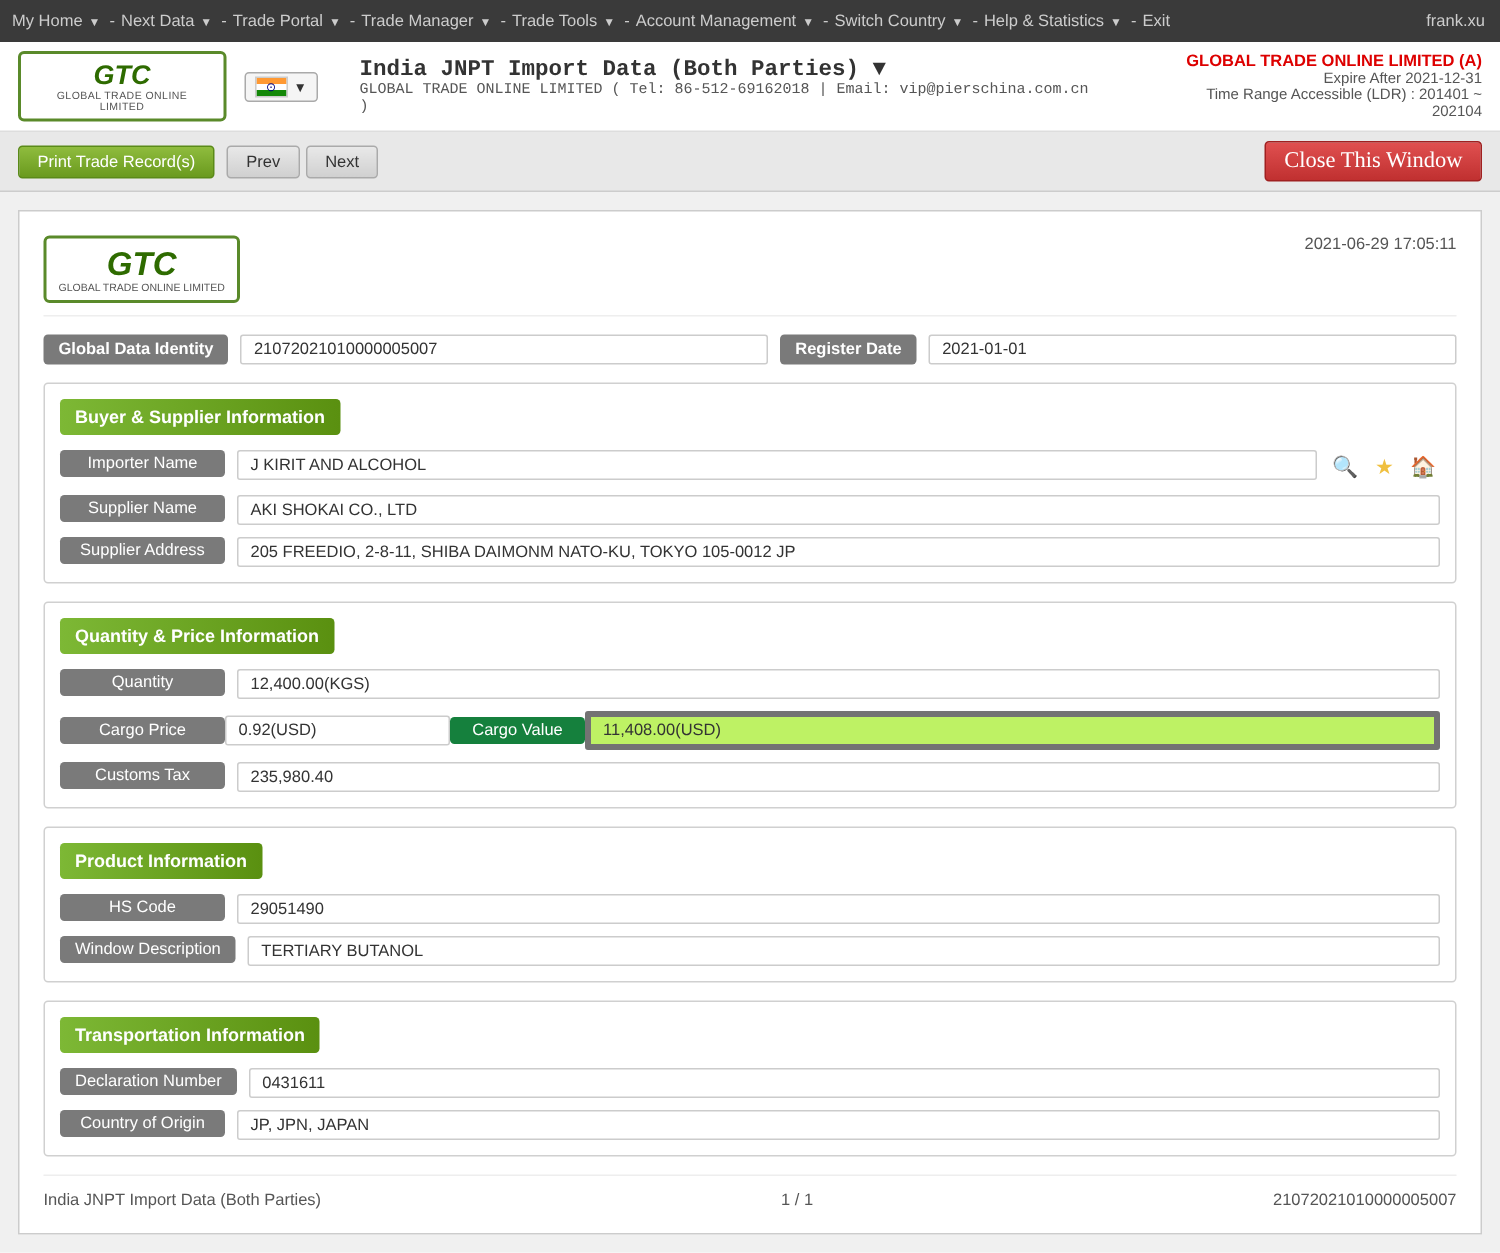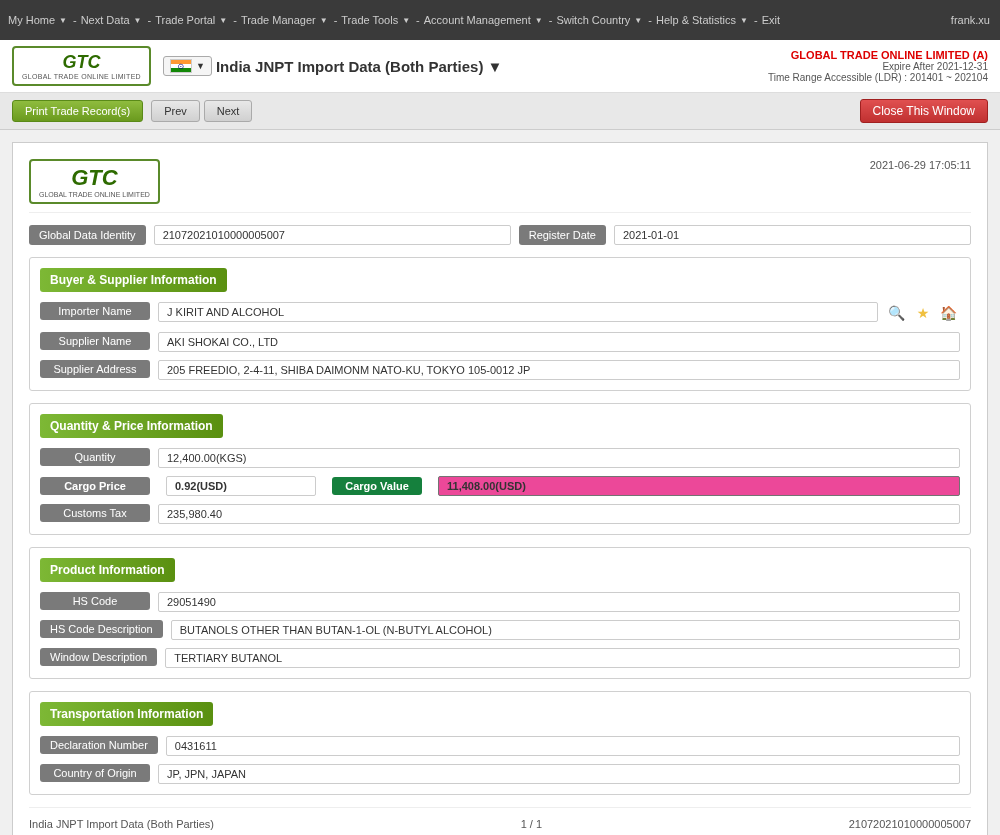--- a/index.html
+++ b/index.html
@@ -5,21 +5,21 @@
     * { margin: 0; padding: 0; box-sizing: border-box; }
     body { font-family: Arial, sans-serif; font-size: 12px; background: #f0f0f0; color: #333; width: 1000px; }
 
     
     .top-nav {
       background: #3a3a3a;
       color: #ccc;
       display: flex;
       align-items: center;
       padding: 0 8px;
-      height: 40px;
+      height: 28px;
       font-size: 11px;
     }
     .top-nav a, .top-nav span {
       color: #ccc;
       text-decoration: none;
       margin-right: 2px;
       cursor: pointer;
     }
     .top-nav .nav-item { position: relative; display: flex; align-items: center; margin-right: 4px; }
     .top-nav .nav-item .arrow { font-size: 8px; margin-left: 2px; }
@@ -44,21 +44,21 @@
     }
     .logo-gtc { font-size: 18px; font-weight: bold; color: #2e6b00; font-style: italic; }
     .logo-sub { font-size: 7px; color: #555; text-align: center; letter-spacing: 0.3px; }
 
     .flag-selector {
       display: flex; align-items: center; border: 1px solid #aaa; padding: 2px 6px; border-radius: 3px; cursor: pointer; background: #f5f5f5;
     }
     .flag-icon { width: 22px; height: 14px; background: linear-gradient(to bottom, #ff9933 33%, #fff 33%, #fff 66%, #138808 66%); border: 1px solid #ccc; margin-right: 4px; position: relative; }
     .flag-icon::after { content: '⊙'; position: absolute; top: 50%; left: 50%; transform: translate(-50%, -50%); color: #000080; font-size: 8px; }
 
-    .page-title-area { margin-left: 4px; }
+    .page-title-area { margin-left: 28px; font-family: Liberation Mono, monospace; }
     .page-title { font-size: 15px; color: #333; font-weight: bold; }
     .page-subtitle { font-size: 10px; color: #555; }
 
     .header-right { margin-left: auto; text-align: right; }
     .header-right .company-name { color: #d00; font-weight: bold; font-size: 11px; }
     .header-right .expire { color: #555; font-size: 10px; }
     .header-right .time-range { color: #555; font-size: 10px; margin-left: 32px; }
 
     
     .toolbar {
@@ -89,22 +89,23 @@
       font-size: 11px;
       margin-right: 4px;
     }
     .btn-close {
       background: linear-gradient(to bottom, #e05050, #c03030);
       color: #fff;
       border: 1px solid #a02020;
       padding: 4px 12px;
       border-radius: 3px;
       cursor: pointer;
-      font-size: 12px;
+      font-size: 15px;
       margin-left: auto;
+      font-family: Liberation Serif, serif;
     }
 
     
     .main-content {
       background: #f0f0f0;
       padding: 12px;
     }
 
     .record-card {
       background: #fff;
@@ -139,20 +140,21 @@
       margin-bottom: 12px;
       gap: 8px;
     }
     .field-label {
       background: #7a7a7a;
       color: #fff;
       padding: 4px 10px;
       border-radius: 3px;
       font-size: 11px;
       white-space: nowrap;
+      font-weight: bold;
     }
     .field-value {
       flex: 1;
       background: #fff;
       border: 1px solid #ccc;
       padding: 3px 8px;
       font-size: 11px;
       border-radius: 2px;
     }
 
@@ -217,38 +219,37 @@
       font-size: 14px;
     }
     .icon-search { background: transparent; color: #555; }
     .icon-star { background: transparent; color: #f0c040; }
     .icon-home { background: transparent; color: #888; }
 
     
     .price-row {
       display: flex;
       align-items: center;
-      gap: 16px;
+      gap: 0;
       margin-bottom: 8px;
-      font-weight: bold;
     }
     .cargo-value-label {
       background: #15803d;
       color: #fff;
       padding: 3px 10px;
       border-radius: 3px;
       font-size: 11px;
       white-space: nowrap;
       min-width: 90px;
       text-align: center;
     }
     .cargo-value-val {
       flex: 1;
-      background: #ec4899;
-      border: 1px solid #737373;
+      background: #bef264;
+      border: 4px solid #737373;
       padding: 3px 8px;
       font-size: 11px;
       border-radius: 2px;
     }
 
     
     .record-footer {
       display: flex;
       justify-content: space-between;
       padding: 10px 0 0 0;
@@ -313,20 +314,21 @@
     <div class="logo-box">
       <span class="logo-gtc">GTC</span>
       <span class="logo-sub">GLOBAL TRADE ONLINE LIMITED</span>
     </div>
     <div class="flag-selector">
       <div class="flag-icon"></div>
       <span style="font-size:9px;">▼</span>
     </div>
     <div class="page-title-area">
       <div class="page-title">India JNPT Import Data (Both Parties) ▼</div>
+      <div class="page-subtitle">GLOBAL TRADE ONLINE LIMITED ( Tel: 86-512-69162018 | Email: vip@pierschina.com.cn )</div>
     </div>
   </div>
   <div class="header-right">
     <div class="company-name">GLOBAL TRADE ONLINE LIMITED (A)</div>
     <div class="expire">Expire After 2021-12-31</div>
     <div class="time-range">Time Range Accessible (LDR) : 201401 ~ 202104</div>
   </div>
 </div>
 
 <div class="toolbar">
@@ -364,21 +366,21 @@
           <span class="icon-circle icon-star">★</span>
           <span class="icon-circle icon-home">🏠</span>
         </div>
       </div>
       <div class="field-row">
         <span class="field-label-sm">Supplier Name</span>
         <span class="field-value-sm">AKI SHOKAI CO., LTD</span>
       </div>
       <div class="field-row">
         <span class="field-label-sm">Supplier Address</span>
-        <span class="field-value-sm">205 FREEDIO, 2-4-11, SHIBA DAIMONM NATO-KU, TOKYO 105-0012 JP</span>
+        <span class="field-value-sm">205 FREEDIO, 2-8-11, SHIBA DAIMONM NATO-KU, TOKYO 105-0012 JP</span>
       </div>
     </div>
 
     <div class="section-block">
       <div class="section-header">Quantity &amp; Price Information</div>
       <div class="field-row">
         <span class="field-label-sm">Quantity</span>
         <span class="field-value-sm">12,400.00(KGS)</span>
       </div>
       <div class="price-row">
@@ -393,24 +395,20 @@
       </div>
     </div>
 
     <div class="section-block">
       <div class="section-header">Product Information</div>
       <div class="field-row">
         <span class="field-label-sm">HS Code</span>
         <span class="field-value-sm">29051490</span>
       </div>
       <div class="field-row">
-        <span class="field-label-sm">HS Code Description</span>
-        <span class="field-value-sm">BUTANOLS OTHER THAN BUTAN-1-OL (N-BUTYL ALCOHOL)</span>
-      </div>
-      <div class="field-row">
         <span class="field-label-sm">Window Description</span>
         <span class="field-value-sm">TERTIARY BUTANOL</span>
       </div>
     </div>
 
     <div class="section-block">
       <div class="section-header">Transportation Information</div>
       <div class="field-row">
         <span class="field-label-sm">Declaration Number</span>
         <span class="field-value-sm">0431611</span>

